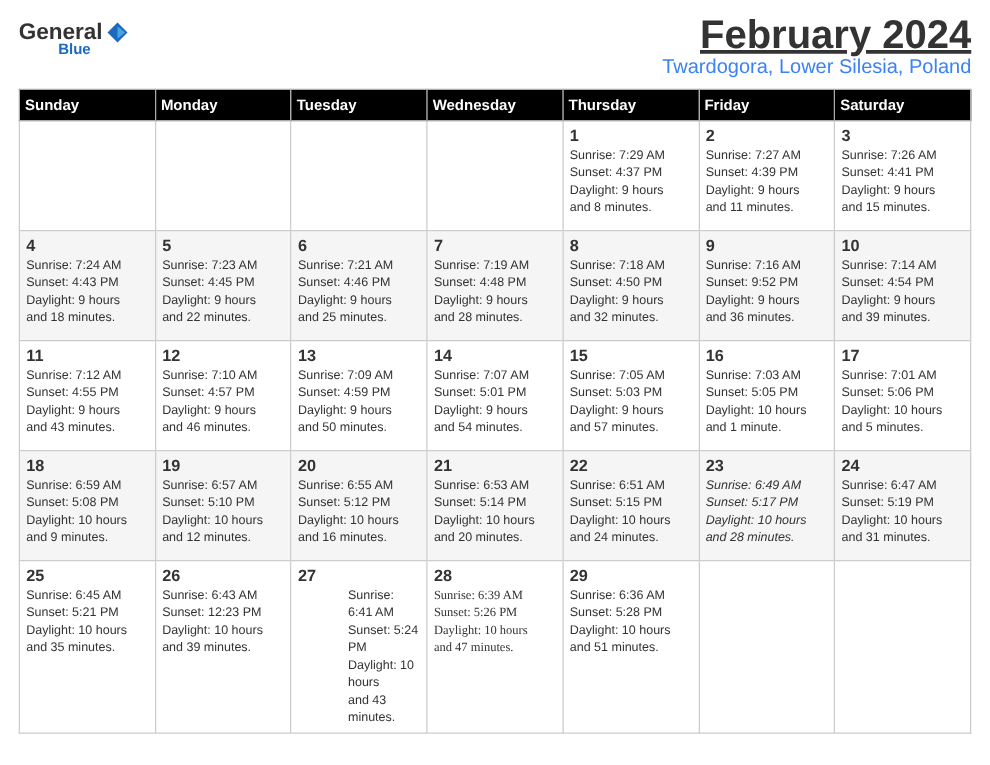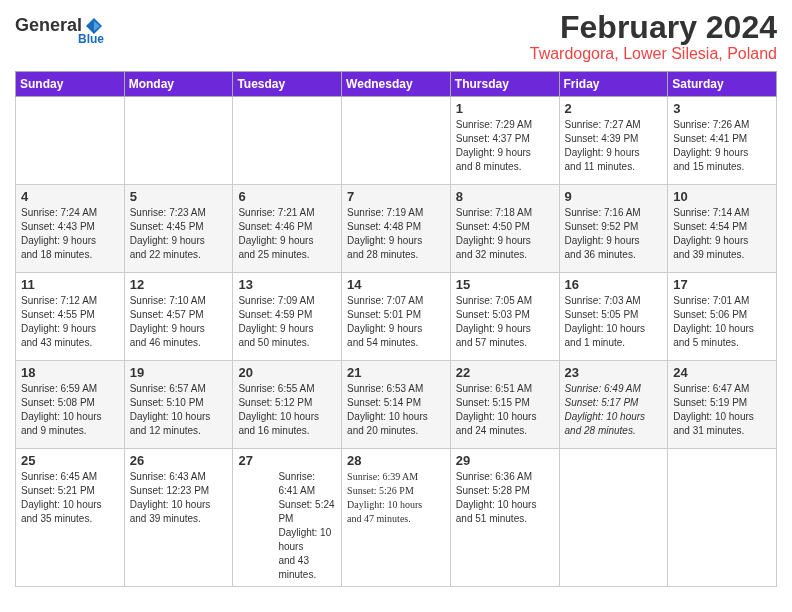--- a/index.html
+++ b/index.html
@@ -12,43 +12,44 @@
     }
     .header-area {
       display: flex;
       justify-content: space-between;
       align-items: flex-start;
       margin-bottom: 8px;
     }
     .logo {
       display: flex;
       flex-direction: column;
-      align-items: flex-end;
+      align-items: center;
       padding-top: 5px;
     }
     .title-block {
       text-align: right;
     }
     .main-title {
       font-size: 32px;
       font-weight: bold;
       color: #333;
       line-height: 1.1;
+      text-decoration: underline;
     }
     .sub-title {
       font-size: 16px;
-      color: #ef4444;
+      color: #3b82f6;
     }
     table {
       width: 100%;
       border-collapse: collapse;
       table-layout: fixed;
     }
     thead tr th {
-      background-color: #6d28d9;
+      background-color: #000000;
       color: #fff;
       font-size: 12px;
       font-weight: bold;
       padding: 5px 4px;
       text-align: left;
       border: 1px solid #aaa;
     }
     tbody tr td {
       vertical-align: top;
       padding: 4px 5px;

